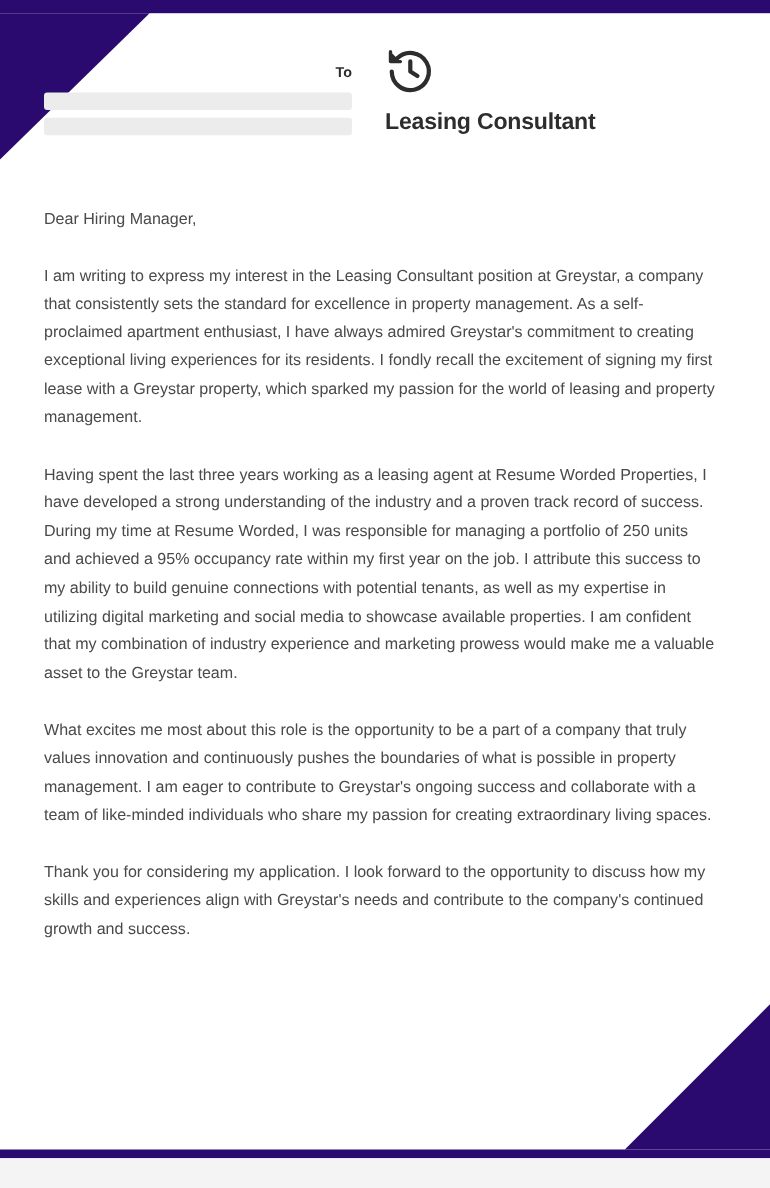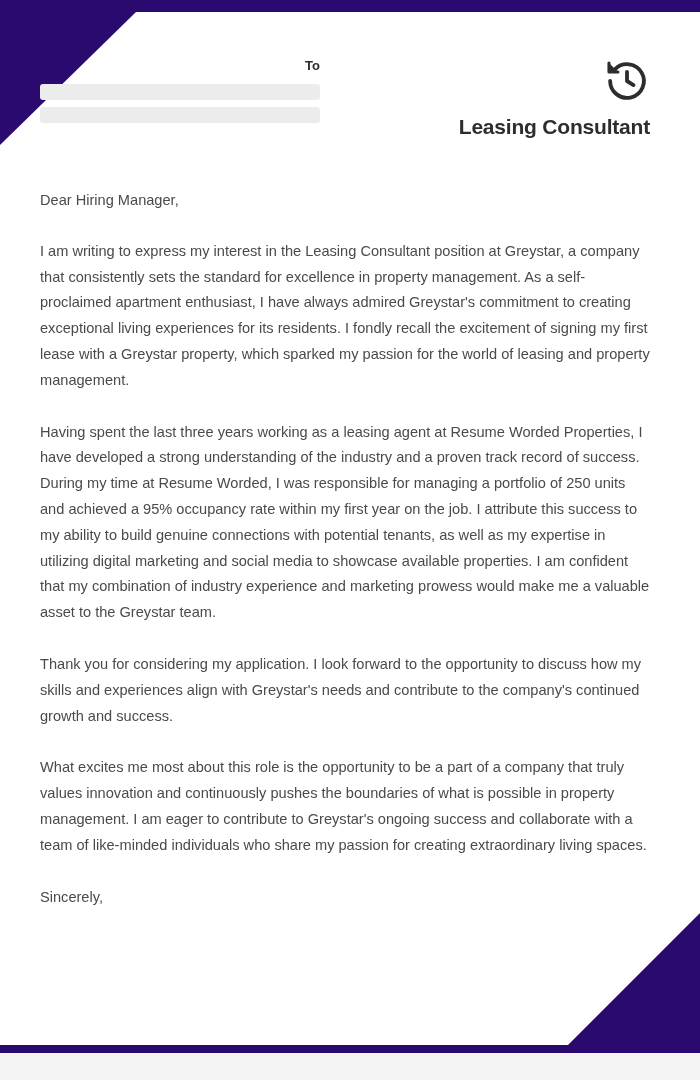--- a/index.html
+++ b/index.html
@@ -84,23 +84,23 @@
   .placeholder-bar {
     height: 16px;
     background: #ececec;
     border-radius: 3px;
     margin-bottom: 7px;
   }
 
   .brand-block {
     position: absolute;
     right: 50px;
-    top: 46px;
+    top: 30px;
     width: 300px;
-    text-align: right;
+    text-align: left;
   }
   .history-icon {
     display: inline-block;
     line-height: 0;
     margin-bottom: 10px;
   }
   .job-title {
     font-size: 21px;
     font-weight: bold;
     color: #2d2d2d;
@@ -161,18 +161,17 @@
       </span>
       <div class="job-title">Leasing Consultant</div>
     </div>
 
   </div>
 
   <div class="letter">
     <p class="salutation">Dear Hiring Manager,</p>
     <p>I am writing to express my interest in the Leasing Consultant position at Greystar, a company that consistently sets the standard for excellence in property management. As a self-proclaimed apartment enthusiast, I have always admired Greystar's commitment to creating exceptional living experiences for its residents. I fondly recall the excitement of signing my first lease with a Greystar property, which sparked my passion for the world of leasing and property management.</p>
     <p>Having spent the last three years working as a leasing agent at Resume Worded Properties, I have developed a strong understanding of the industry and a proven track record of success. During my time at Resume Worded, I was responsible for managing a portfolio of 250 units and achieved a 95% occupancy rate within my first year on the job. I attribute this success to my ability to build genuine connections with potential tenants, as well as my expertise in utilizing digital marketing and social media to showcase available properties. I am confident that my combination of industry experience and marketing prowess would make me a valuable asset to the Greystar team.</p>
+    <p>What excites me most about this role is the opportunity to be a part of a company that truly values innovation and continuously pushes the boundaries of what is possible in property management. I am eager to contribute to Greystar's ongoing success and collaborate with a team of like-minded individuals who share my passion for creating extraordinary living spaces.</p>
     <p>Thank you for considering my application. I look forward to the opportunity to discuss how my skills and experiences align with Greystar's needs and contribute to the company's continued growth and success.</p>
-    <p>What excites me most about this role is the opportunity to be a part of a company that truly values innovation and continuously pushes the boundaries of what is possible in property management. I am eager to contribute to Greystar's ongoing success and collaborate with a team of like-minded individuals who share my passion for creating extraordinary living spaces.</p>
-    <p class="signoff">Sincerely,</p>
   </div>
 
 </div>
 
 </body></html>

